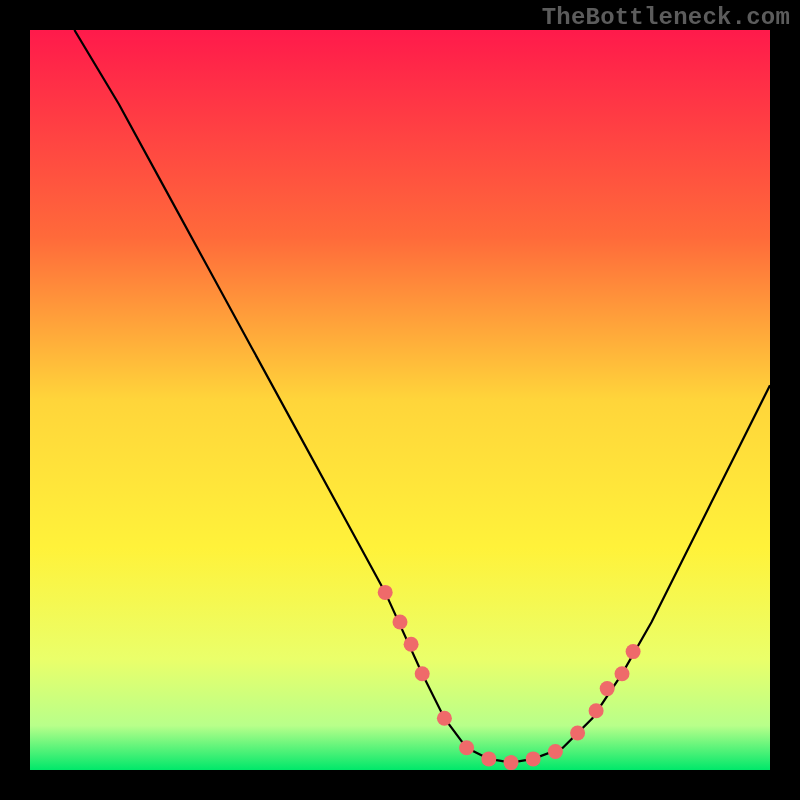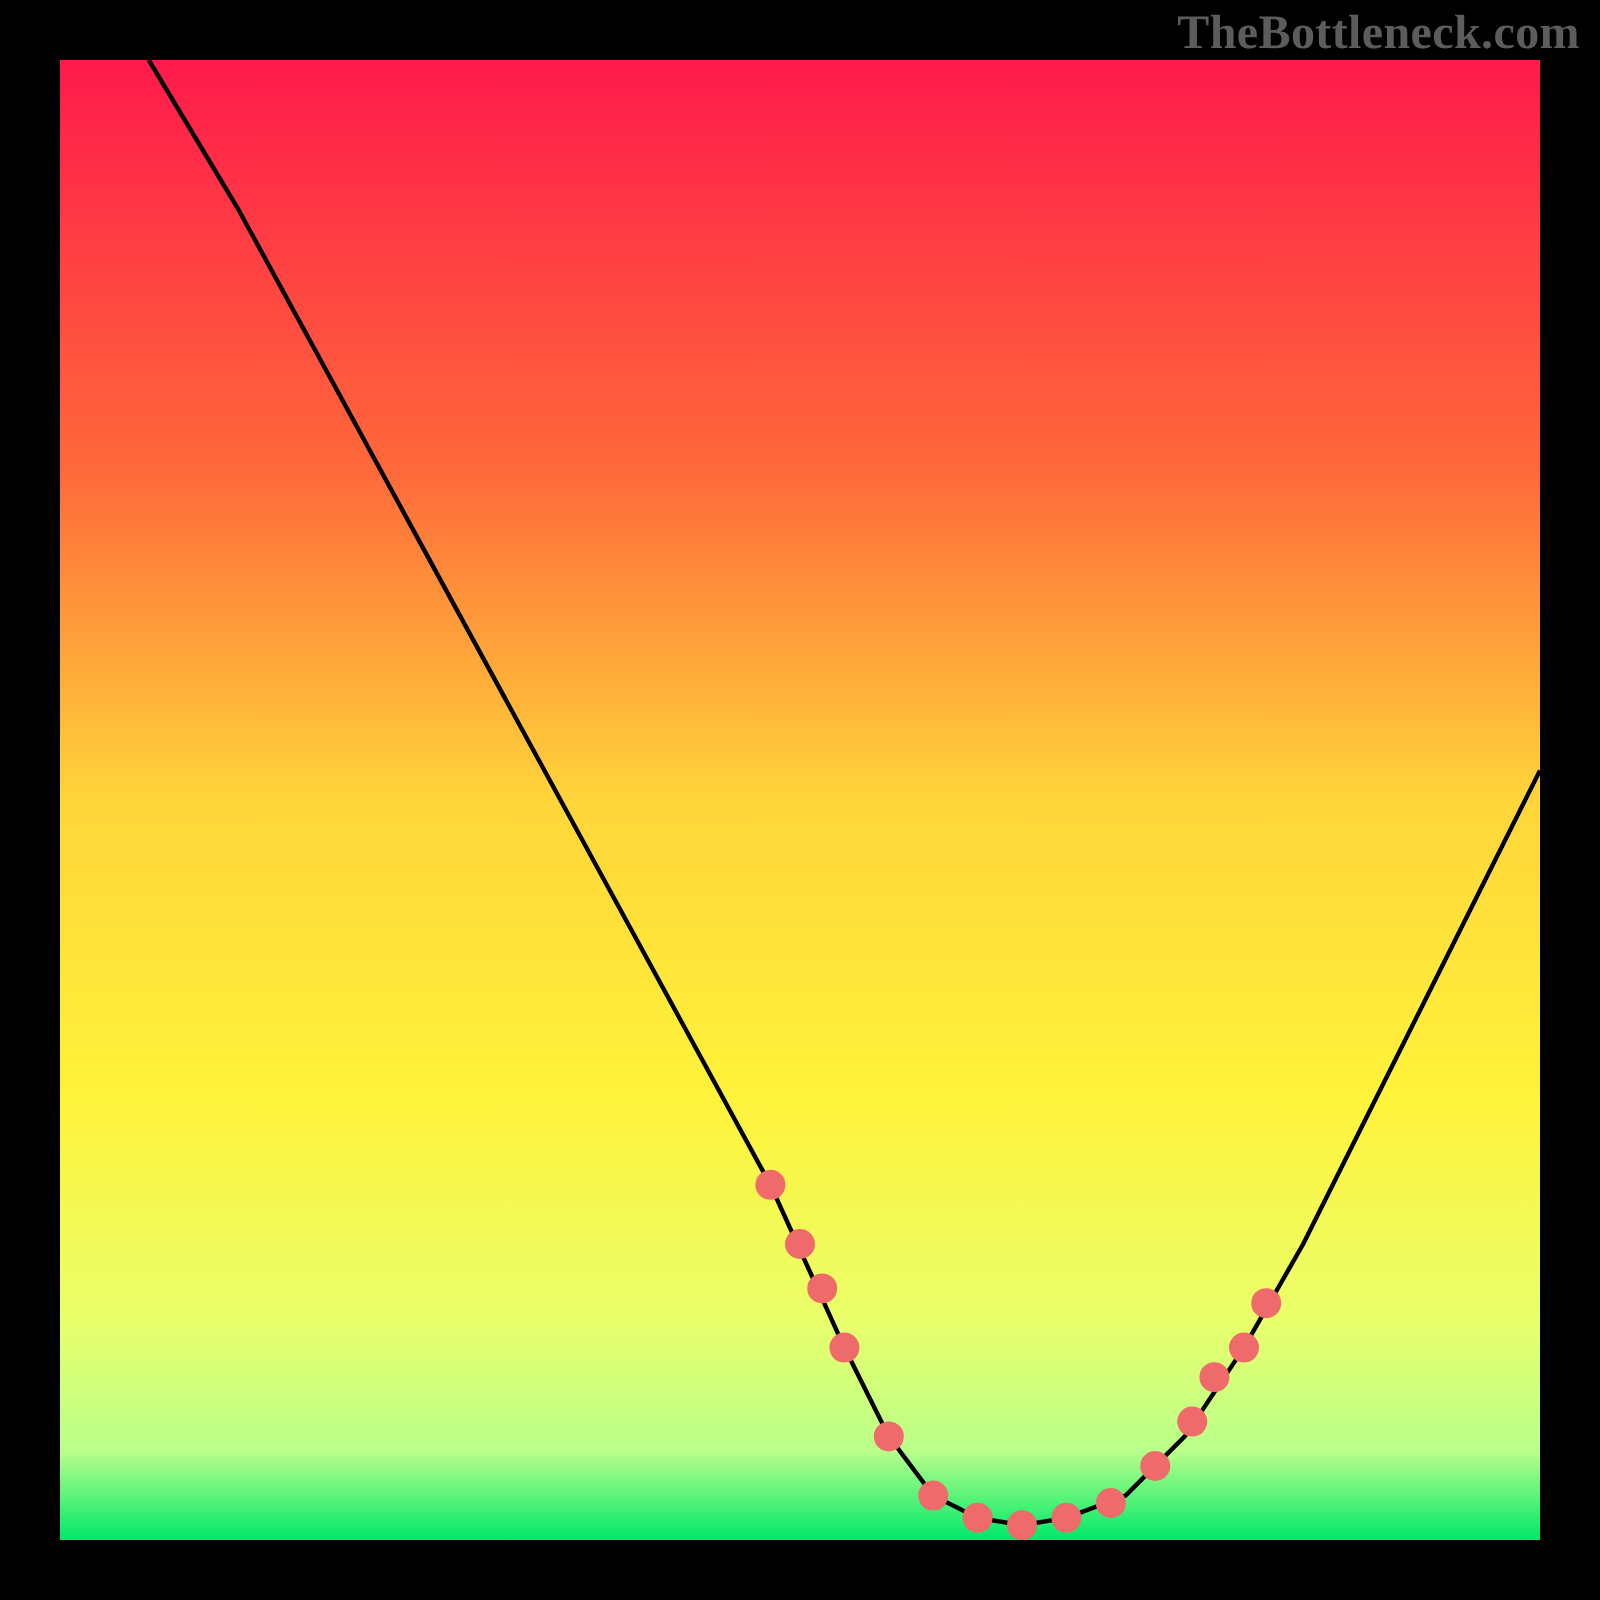--- a/index.html
+++ b/index.html
@@ -7,21 +7,21 @@
   .frame {
     position: relative;
     width: 800px;
     height: 800px;
     background: #000;
   }
   .watermark {
     position: absolute;
     top: 4px;
     right: 10px;
-    font-family: Liberation Serif, serif;
+    font-family: Liberation Mono, monospace;
     font-size: 24px;
     font-weight: 600;
     color: #5c5c5c;
     letter-spacing: 0.2px;
   }
   .plot {
     position: absolute;
     left: 30px;
     top: 30px;
     width: 740px;

